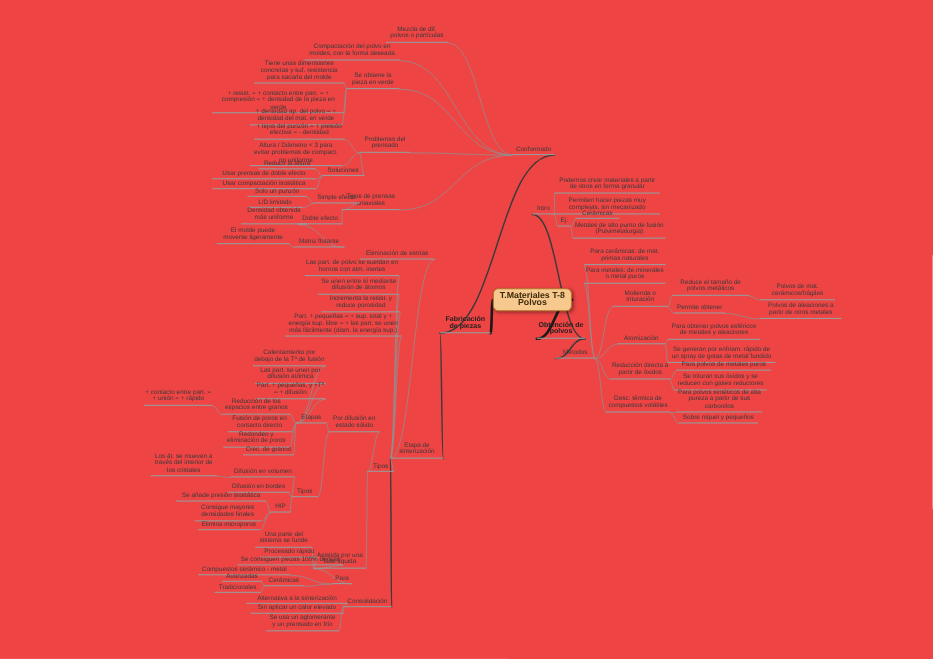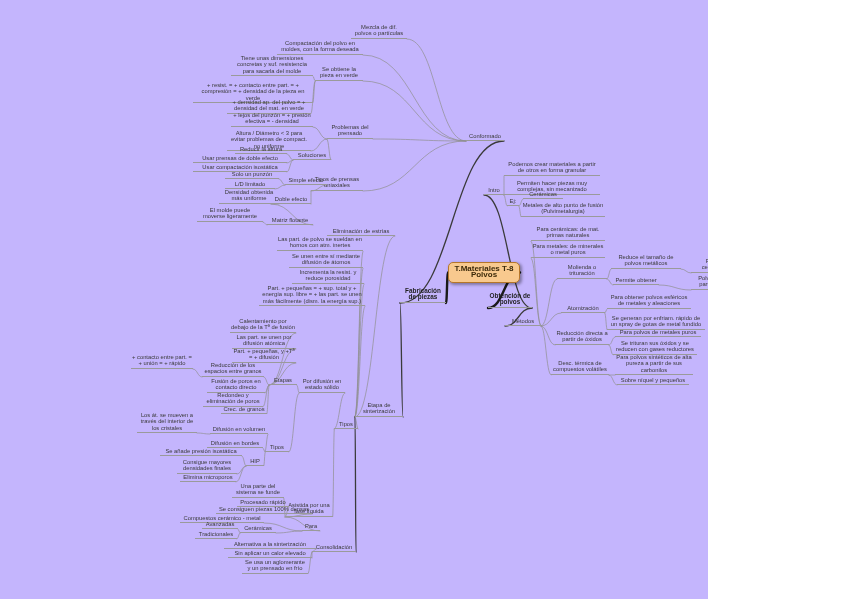--- a/index.html
+++ b/index.html
@@ -1,16 +1,16 @@
 <!DOCTYPE html>
 <html style="--center-fill: #f8c98e; --center-border: #b5762a; --edge: #8f8f8f; --trunk: #1a1a1a;"><head>
 <meta charset="utf-8">
 <style>
   html,body{margin:0;padding:0;background:#ffffff;}
-  #page{position:relative;width:708px;height:599px;background:#c4b5fd;overflow:hidden;
+  #page{position:relative;width:848px;height:599px;background:#ef4444;overflow:hidden;
         font-family:"Liberation Sans",sans-serif;}
   #connectors{position:absolute;left:0;top:0;z-index:0;}
   path.edge{fill:none;stroke:var(--edge,#8f8f8f);stroke-width:0.7;stroke-linecap:round;}
   path.medium{fill:none;stroke:#3a3a3a;stroke-width:1.3;stroke-linecap:round;}
   path.trunk{fill:none;stroke:var(--trunk,#1a1a1a);stroke-width:2.4;stroke-linecap:round;}
   .node{position:absolute;z-index:1;font-size:5.8px;line-height:6.4px;color:#3a3a3a;
         text-align:center;border-bottom:1px solid #9a9a9a;padding:0 1px 1px;box-sizing:border-box;}
   .root{font-size:6.4px;font-weight:bold;color:#1f1f1f;}
   .center-node{background:var(--center-fill,#f8c98e);border:1.3px solid var(--center-border,#b5762a);
         border-radius:5px;font-size:8px;font-weight:bold;color:#3c2a0a;padding:3px 4px;

